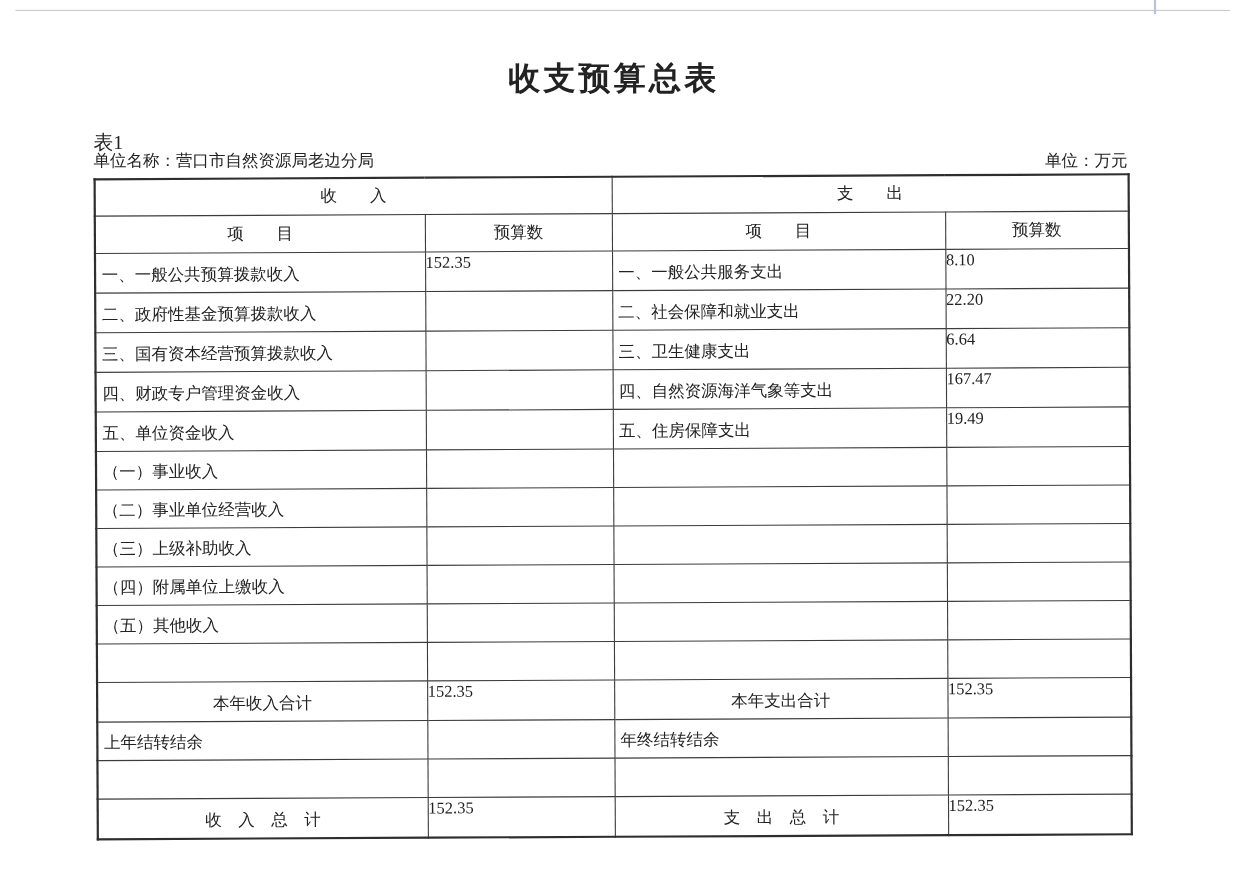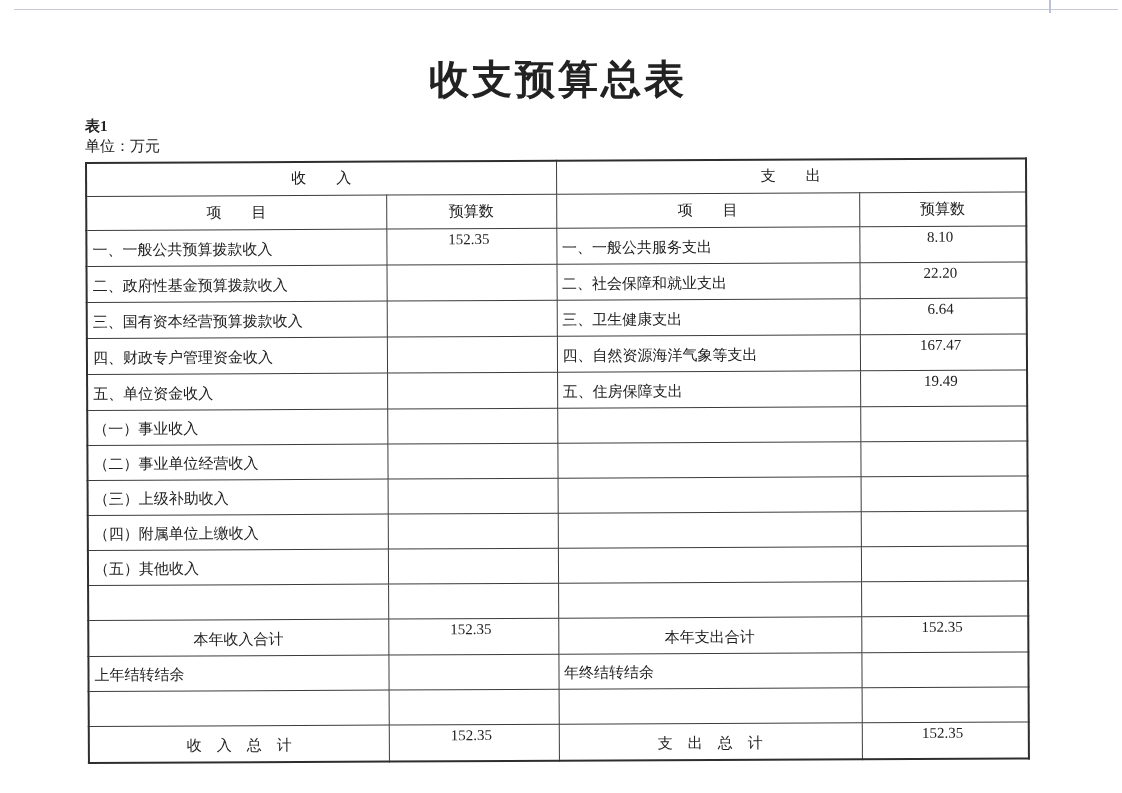--- a/index.html
+++ b/index.html
@@ -18,29 +18,28 @@
   }
   .scan-tick {
     position: absolute;
     top: 0; left: 1049px; width: 2px; height: 13px;
     background: #b9c2d8;
   }
   .doc-title {
     position: absolute;
     top: 52px; left: 0; width: 1116px;
     text-align: center;
-    font-size: 40px;
+    font-size: 29px;
     font-weight: bold;
     letter-spacing: 3px;
   }
   .table-no {
     position: absolute;
     top: 117px; left: 85px;
-    font-size: 15px;
-    font-weight: bold;
+    font-size: 18px;
   }
   .meta-line {
     position: absolute;
     top: 137px; left: 85px; width: 940px;
     display: flex;
     justify-content: space-between;
     align-items: baseline;
     font-size: 15px;
   }
   .table-wrap {
@@ -77,35 +76,36 @@
   td.lcell {
     padding-left: 5px;
     vertical-align: middle;
     padding-top: 4px;
   }
   td.lcell.center {
     text-align: center;
     padding-left: 0;
   }
   td.vcell {
-    text-align: center;
+    text-align: left;
     vertical-align: top;
     padding: 2px 5px 16px 0;
   }
 </style>
 </head>
 <body>
 
 <div class="scan-edge-line"></div>
 <div class="scan-tick"></div>
 
 <div class="doc-title">收支预算总表</div>
 <div class="table-no">表1</div>
 
 <div class="meta-line">
+  <span>单位名称：营口市自然资源局老边分局</span>
   <span>单位：万元</span>
 </div>
 
 <div class="table-wrap">
   <table class="budget">
     <colgroup>
       <col style="width:300px">
         <col style="width:170px">
         <col style="width:303px">
         <col style="width:167px">

